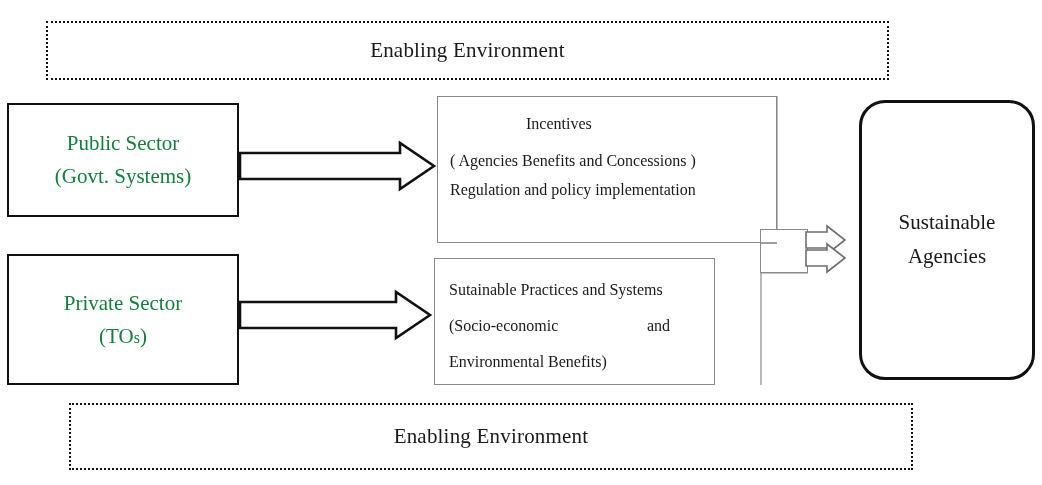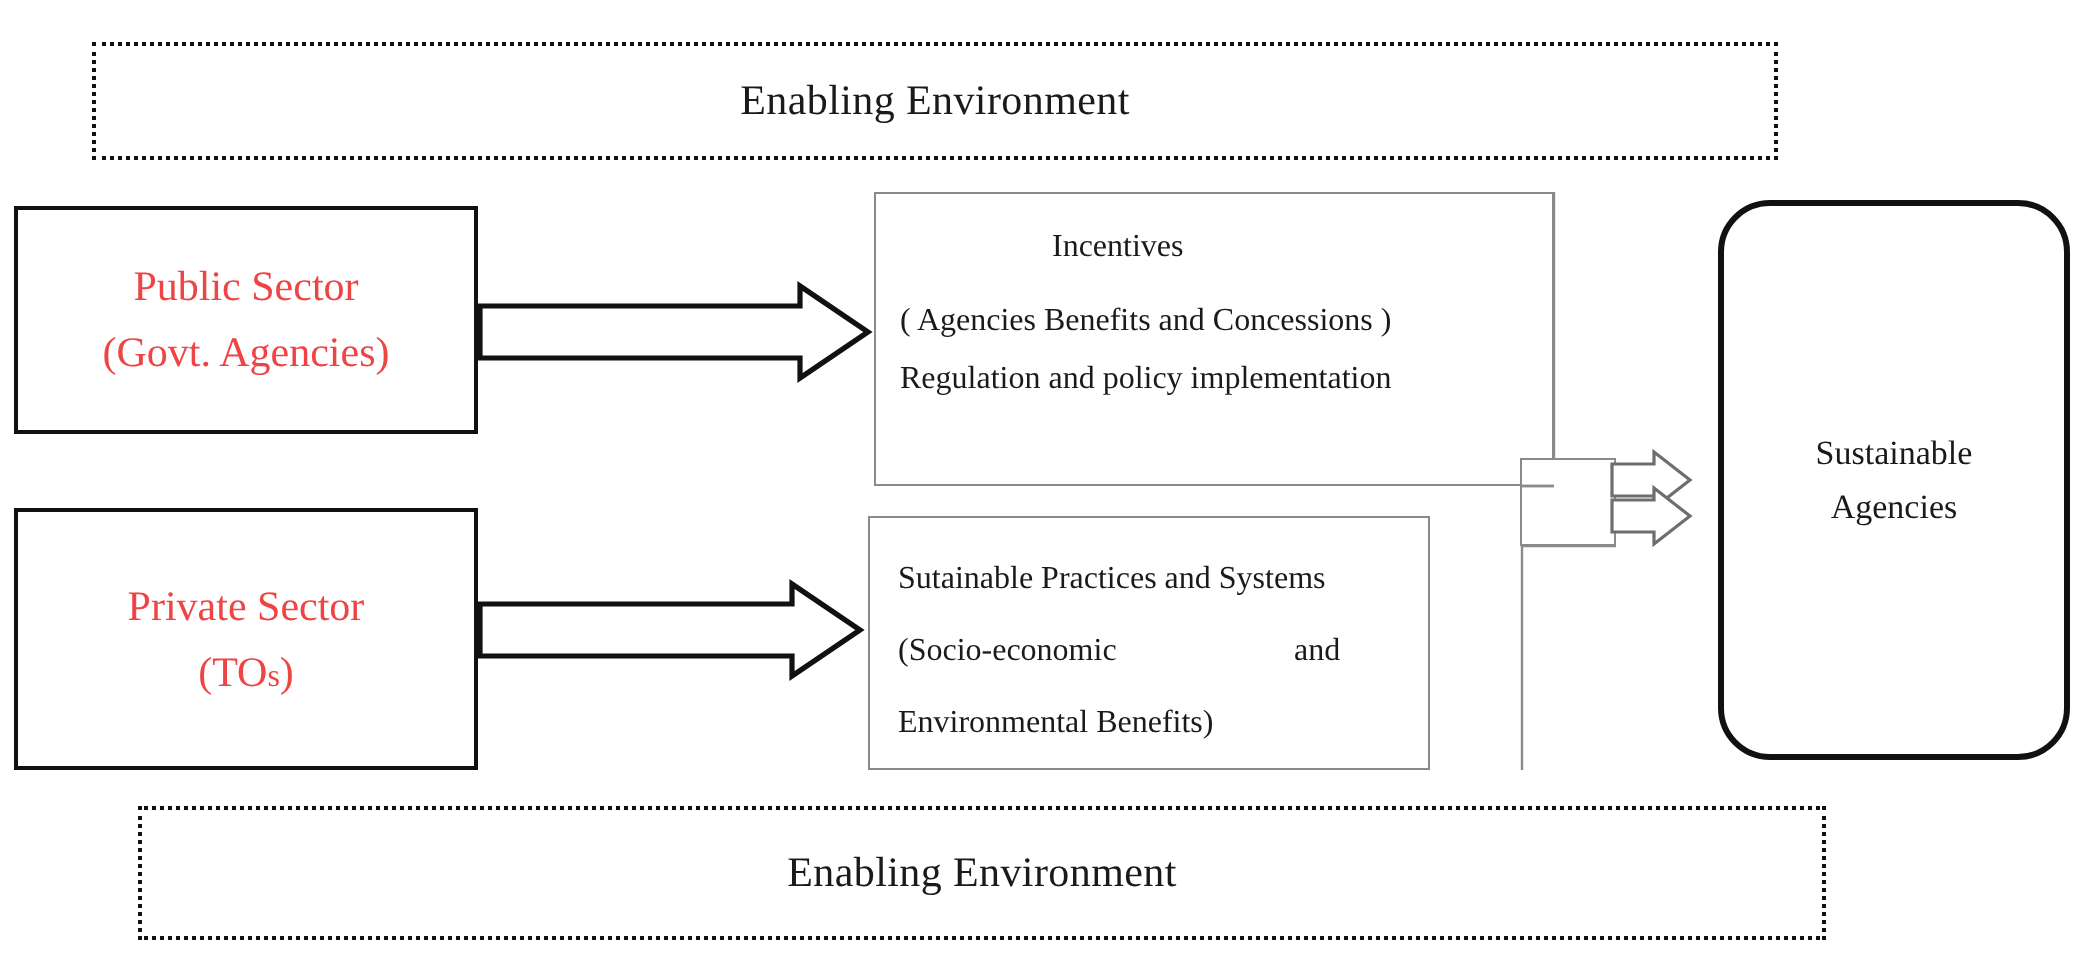--- a/index.html
+++ b/index.html
@@ -44,21 +44,21 @@
     box-sizing: border-box;
     display: flex;
     flex-direction: column;
     align-items: center;
     justify-content: center;
     line-height: 1.55;
   }
   .actor-box .actor-line {
     font-size: 21px;
     white-space: nowrap;
-    color: #ef4444;
+    color: #15803d;
   }
   #box-public  { left: 7px; top: 103px; width: 232px; height: 114px; }
   #box-private { left: 7px; top: 254px; width: 232px; height: 131px; }
   .sub-s { font-size: 16px; vertical-align: baseline; }
 
   
   .content-box {
     position: absolute;
     border: 1.2px solid #8a8a8a;
     background: #ffffff;
@@ -93,21 +93,21 @@
     border-radius: 26px;
     background: #ffffff;
     box-sizing: border-box;
     display: flex;
     flex-direction: column;
     align-items: center;
     justify-content: center;
     line-height: 1.6;
   }
   #box-outcome .out-line {
-    font-size: 17px;
+    font-size: 21px;
     white-space: nowrap;
     color: #1a1a1a;
   }
 
   
   #junction {
     position: absolute;
     left: 760px; top: 229px; width: 48px; height: 44px;
     border: 1.2px solid #8a8a8a;
     background: #ffffff;
@@ -147,21 +147,21 @@
   <div id="ee-top" class="dotted-frame">
     <span class="frame-label">Enabling Environment</span>
   </div>
 
   <div id="ee-bottom" class="dotted-frame">
     <span class="frame-label">Enabling Environment</span>
   </div>
 
   <div id="box-public" class="actor-box">
     <span class="actor-line">Public Sector</span>
-    <span class="actor-line">(Govt. Agencies)</span>
+    <span class="actor-line">(Govt. Systems)</span>
   </div>
 
   <div id="box-private" class="actor-box">
     <span class="actor-line">Private Sector</span>
     <span class="actor-line"><span>(TO</span><span class="sub-s">s</span><span>)</span></span>
   </div>
 
   <div id="box-incentives" class="content-box">
     <span id="inc-l1" class="c-line">Incentives</span>
     <span id="inc-l2" class="c-line">( Agencies Benefits and Concessions )</span>

